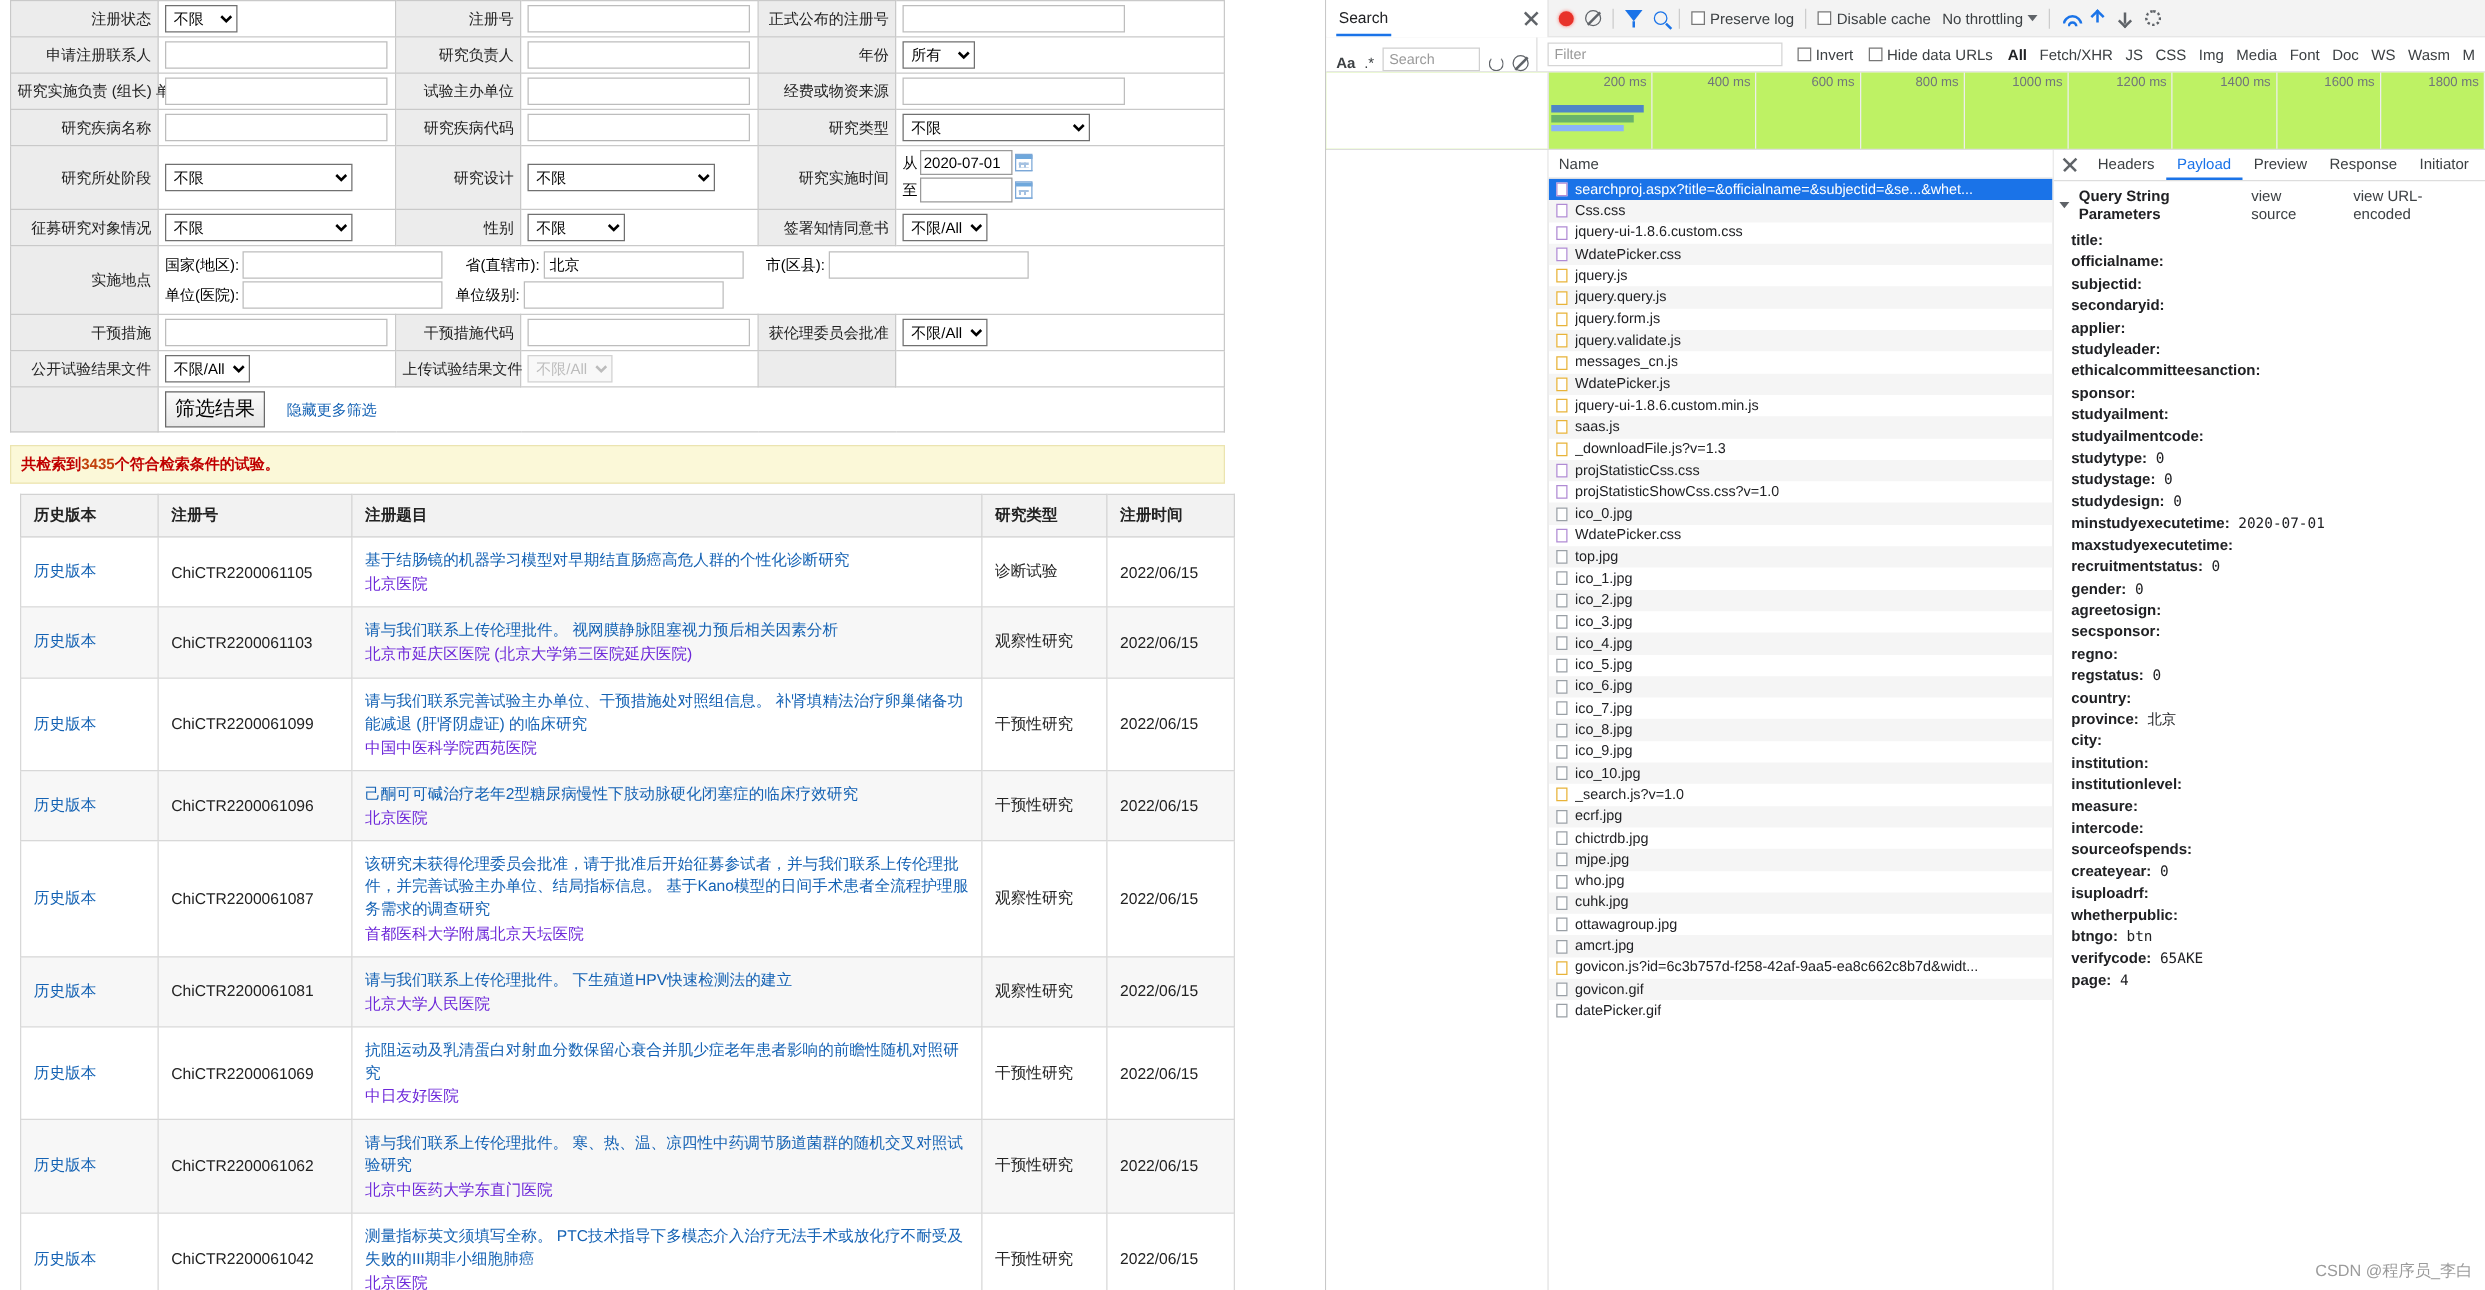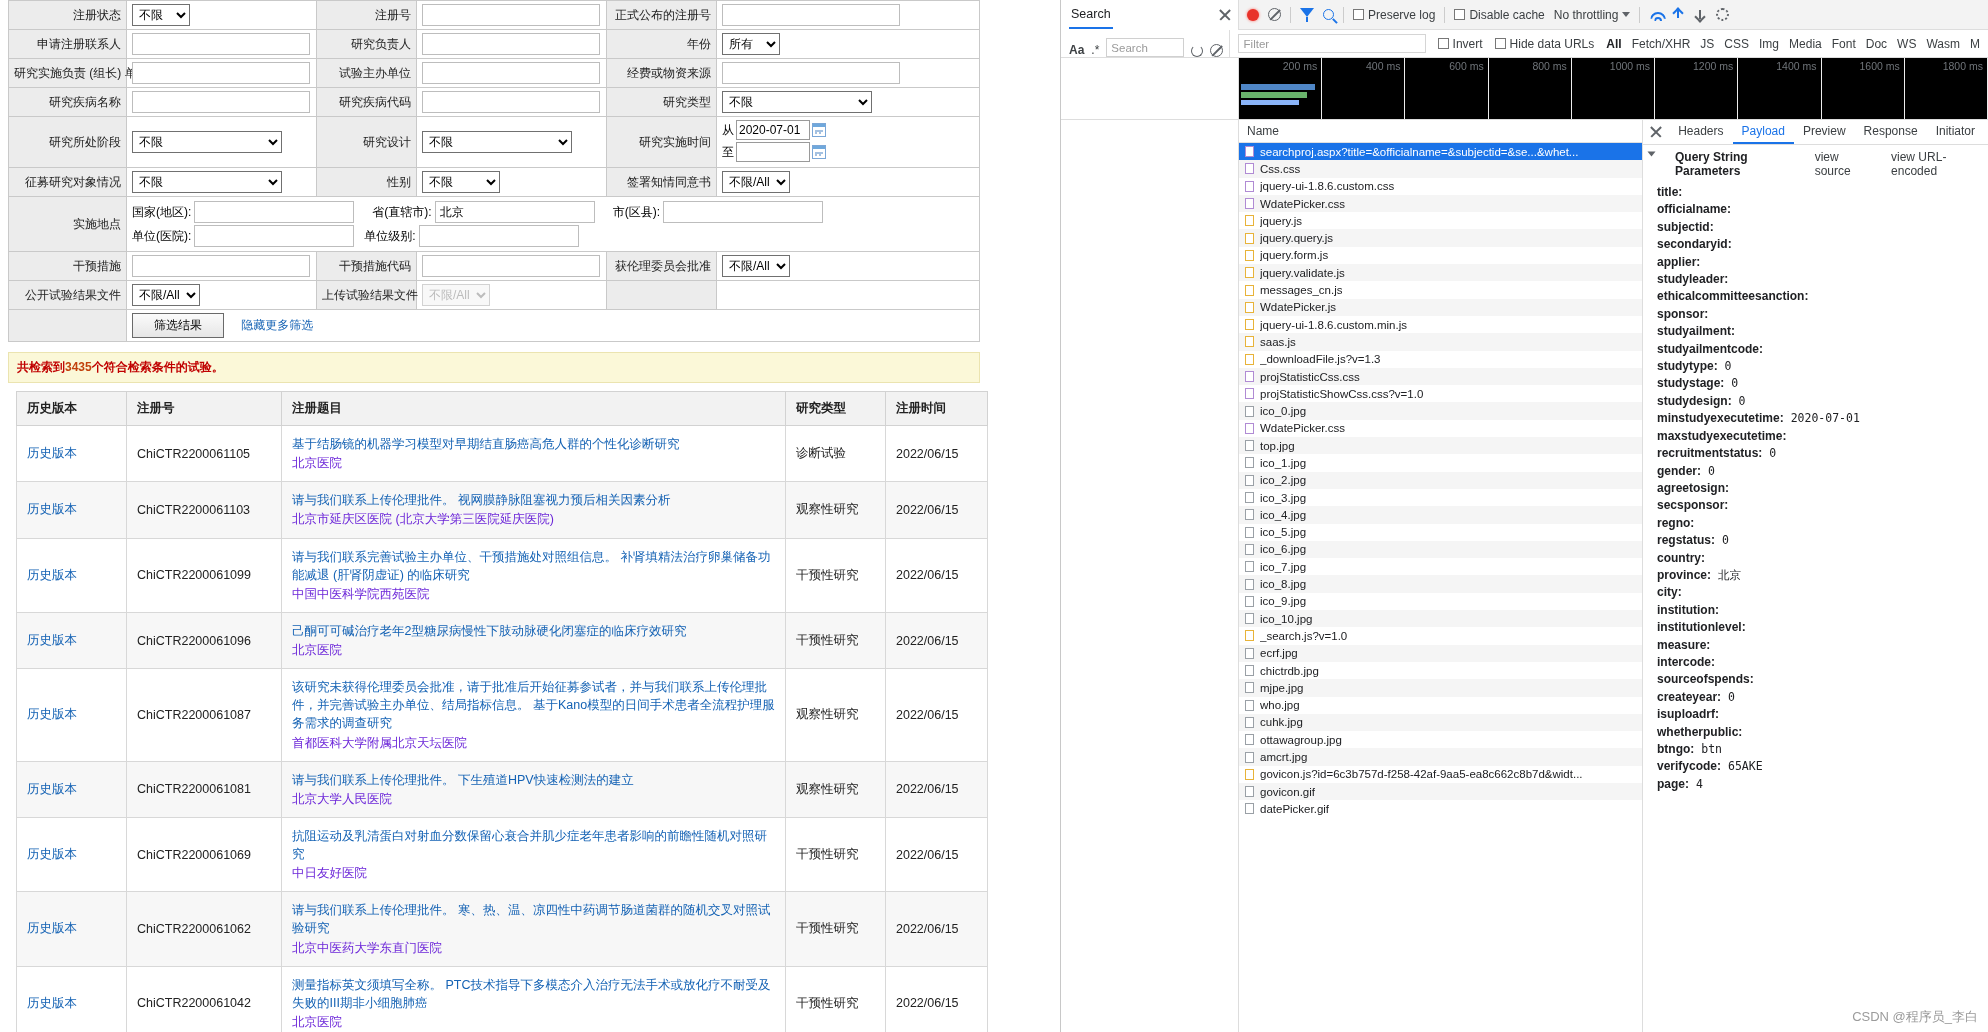--- a/index.html
+++ b/index.html
@@ -62,21 +62,21 @@
   }
 
   .loc-grid { display:flex; flex-wrap:wrap; align-items:center; }
   .loc-cell { display:flex; align-items:center; margin:1px 0; }
   .loc-cell .lb { font-size:12px; white-space:nowrap; margin-right:3px; }
   .loc-val { border:1px solid #bdbdbd; height:22px; width:160px; background:#fff;
              font-size:12px; padding:2px 4px; display:flex; align-items:center; }
 
   .btn-filter {
     border:1px solid #6a6a6a; background:linear-gradient(#fbfbfb,#e6e6e6);
-    font-size:12px; padding:3px 21px; font-family:"Liberation Sans",sans-serif;
+    font-size:16px; padding:3px 7px; font-family:"Liberation Sans",sans-serif;
     cursor:pointer;
   }
   .link-blue { color:#1462b4; text-decoration:none; font-size:12px; margin-left:14px; cursor:pointer;}
 
   .resultbar {
     margin:10px 0 8px 0; width:972px; background:#fbf8d8; border:1px solid #ebe4b0;
     color:#c00000; font-size:12px; padding:6px 8px; font-weight:bold;
   }
   .resultbar .num { color:#c2410c; }
 
@@ -159,21 +159,21 @@
   }
   .refresh{width:12px;height:12px;border:1.6px solid #5f6368;border-radius:50%;border-top-color:transparent;}
   .filter-row { flex:1; display:flex; align-items:center; padding:0 8px; gap:12px;}
   .filter-input{
     width:188px;border:1px solid #d5d5d5;height:19px;font-size:11.5px;color:#9a9a9a;
     display:flex;align-items:center;padding:0 5px;background:#fff;
   }
   .ftabs{display:flex;align-items:center;gap:10px;font-size:12px;color:#3c4043;white-space:nowrap;}
   .ftabs .all{font-weight:bold;color:#202124;}
 
-  .dt-timeline{display:flex;height:62px;border-bottom:1px solid #ddd;background:#000000;}
+  .dt-timeline{display:flex;height:62px;border-bottom:1px solid #ddd;background:#bef264;}
   .tl-left{width:178px;border-right:1px solid #ddd;background:#fff;}
   .tl-body{flex:1;position:relative;}
   .tl-ticks{position:absolute;inset:0;display:flex;}
   .tl-tick{flex:1;border-right:1px solid #ededed;position:relative;}
   .tl-tick span{position:absolute;right:4px;top:2px;font-size:10.5px;color:#70757a;}
   .tl-bar1{position:absolute;left:2px;top:26px;width:74px;height:6px;background:#4f86c6;}
   .tl-bar2{position:absolute;left:2px;top:34px;width:66px;height:6px;background:#69b36b;}
   .tl-bar3{position:absolute;left:2px;top:42px;width:58px;height:5px;background:#8ab4f8;}
 
   .dt-main{flex:1;display:flex;min-height:0;}
@@ -187,21 +187,21 @@
   .file-ico{width:9px;height:11px;border:1px solid #b08bd4;background:#fff;flex:none;}
   .file-ico.js{border-color:#e8b339;}
   .file-ico.img{border-color:#9aa0a6;}
   .ftxt{overflow:hidden;text-overflow:ellipsis;}
 
   .det-pane{flex:1;display:flex;flex-direction:column;min-width:0;background:#fff;}
   .det-tabs{display:flex;align-items:center;gap:0;height:25px;border-bottom:1px solid #ddd;padding:0 4px;}
   .det-tabs .x-ico{margin:0 7px 0 2px;}
   .dtab{font-size:12px;color:#3c4043;padding:4px 9px;cursor:pointer;white-space:nowrap;}
   .dtab.active{color:#1a73e8;border-bottom:2px solid #1a73e8;}
-  .qs-head{display:flex;align-items:flex-start;padding:5px 6px;font-size:12px;font-weight:bold;color:#202124;gap:16px;}
+  .qs-head{display:flex;align-items:center;padding:5px 6px;font-size:12px;font-weight:bold;color:#202124;gap:4px;}
   .tri{width:0;height:0;border-left:5px solid #5f6368;border-top:4px solid transparent;border-bottom:4px solid transparent;transform:rotate(90deg);margin-right:5px;}
   .qs-links{margin-left:auto;display:flex;gap:22px;font-weight:normal;color:#3c4043;font-size:12px;padding-right:4px;}
   .qs-list{padding:1px 0 0 14px;}
   .qs-item{font-size:12px;line-height:17.4px;color:#202124;white-space:nowrap;}
   .qs-item b{font-weight:bold;}
   .qs-item .v{font-weight:normal;font-family:"DejaVu Sans Mono","Liberation Mono",monospace;font-size:11.5px;}
   .watermark{position:absolute;right:10px;bottom:6px;font-size:13px;color:#9b9b9b;}
 </style>
 </head>
 <body>

